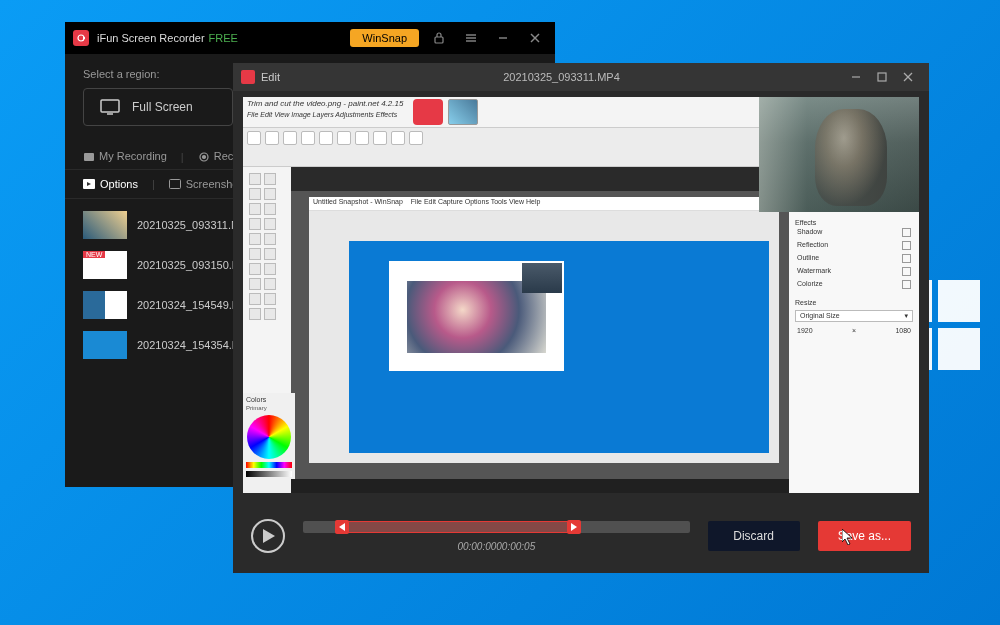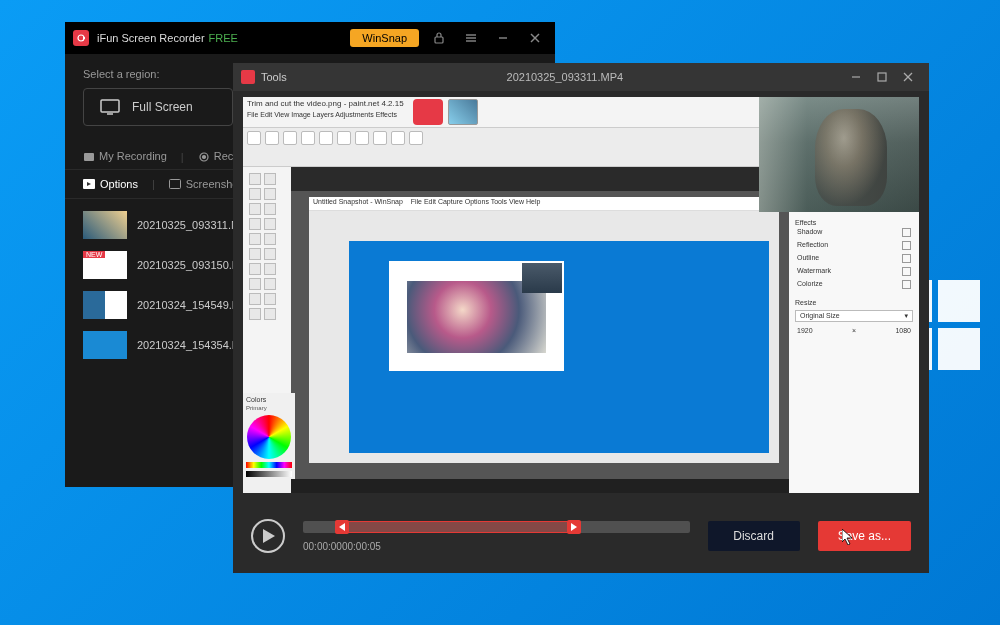--- a/index.html
+++ b/index.html
@@ -44,21 +44,21 @@
 
 .edit-win { position: absolute; left: 233px; top: 63px; width: 696px; height: 510px; background: #2a2a2a; color: #ccc; display: flex; flex-direction: column; }
 .edit-titlebar { height: 28px; background: #353535; display: flex; align-items: center; padding: 0 8px; font-size: 11px; }
 .edit-titlebar .tfile { flex:1; text-align:center; color:#bbb; }
 .edit-titlebar .ticon { width: 14px; height: 14px; background:#e63946; border-radius:2px; margin-right:6px; }
 .win-ctrl { width: 26px; height: 22px; display:flex; align-items:center; justify-content:center; color:#aaa; cursor:pointer; }
 .win-ctrl svg { width: 10px; height: 10px; }
 
 .preview { flex: 1; margin: 6px 10px; background: #111; position: relative; overflow: hidden; }
 
-.pv-top { position:absolute; left:0; right:0; top:0; height:70px; background:#f4f4f4; }
+.pv-top { position:absolute; left:0; right:0; top:0; height:70px; background:#f4f4f4;font-style:italic; }
 .pv-title { position:absolute; left:4px; top:2px; font-size:8px; color:#333; }
 .pv-appicon { position:absolute; left:170px; top:2px; width:30px; height:26px; background:#e63946; border-radius:4px; }
 .pv-appicon2 { position:absolute; left:205px; top:2px; width:30px; height:26px; background: linear-gradient(45deg,#87ceeb,#4a7a9a); border-radius:2px; border:1px solid #999; }
 .pv-menu { position:absolute; left:4px; top:14px; font-size:7px; color:#333; }
 .pv-toolbar { position:absolute; left:0; right:0; top:30px; height:40px; background:#ececec; border-top:1px solid #ccc; border-bottom:1px solid #ccc; }
 .pv-toolbar-items { display:flex; gap:4px; padding:3px 4px; }
 .pv-tbtn { width:14px; height:14px; background:#fff; border:1px solid #bbb; border-radius:2px; }
 
 .pv-left { position:absolute; left:0; top:70px; width:48px; bottom:0; background:#f4f4f4; }
 .pv-left-grid { display:grid; grid-template-columns: repeat(2, 12px); gap:3px; padding:6px; }
@@ -94,21 +94,21 @@
 .controls { height: 74px; background: #2a2a2a; display: flex; align-items: center; padding: 0 18px; gap: 18px; }
 .play-btn { width: 34px; height: 34px; border: 2px solid #ccc; border-radius: 50%; display:flex; align-items:center; justify-content:center; cursor:pointer; }
 .play-btn svg { width: 12px; height: 14px; fill: #ccc; margin-left: 2px; }
 .track-wrap { flex: 1; }
 .track { height: 12px; background: #505050; position: relative; border-radius: 2px; }
 .track-sel { position: absolute; left: 10%; width: 60%; top: 0; bottom: 0; background: rgba(229, 57, 53, 0.35); border: 1px solid #e53935; }
 .handle { position: absolute; top: -1px; width: 14px; height: 14px; background: #e53935; border-radius: 2px; display:flex; align-items:center; justify-content:center; }
 .handle.left { left: 10%; margin-left: -7px; }
 .handle.right { left: 70%; margin-left: -7px; }
 .handle svg { width: 6px; height: 8px; fill: #fff; }
-.times { display:flex; justify-content:flex-start; font-size:10px; color:#aaa; margin-top:8px; }
+.times { display:flex; justify-content:center; font-size:10px; color:#aaa; margin-top:8px;font-style:italic; }
 .btn { padding: 8px 20px; font-size: 12px; border-radius: 2px; cursor: pointer; text-align:center; min-width: 92px; }
 .btn-discard { background: #0f172a; color: #ddd; }
 .btn-save { background: #e53935; color: #fff; }
 .cursor { position:absolute; right: 75px; bottom: 28px; width:12px; height:16px; }
 </style>
 </head>
 <body>
 
 <div class="win-logo">
     <div></div>
@@ -214,21 +214,21 @@
     <div class="file-row">
         <div class="thumb t3"></div>
         <div class="file-name">20210324_154354.MP4</div>
       </div>
   </div>
 </div>
 
 <div class="edit-win">
   <div class="edit-titlebar">
     <div class="ticon"></div>
-    <span>Tools</span>
+    <span>Edit</span>
     <span class="tfile">20210325_093311.MP4</span>
     <div class="win-ctrl">
         <svg viewBox="0 0 10 10" stroke="currentColor" stroke-width="1.2">
           <line x1="1" y1="5" x2="9" y2="5"></line>
         </svg>
       </div>
     <div class="win-ctrl">
         <svg viewBox="0 0 10 10" fill="none" stroke="currentColor" stroke-width="1.2">
           <rect x="1" y="1" width="8" height="8"></rect>
         </svg>

